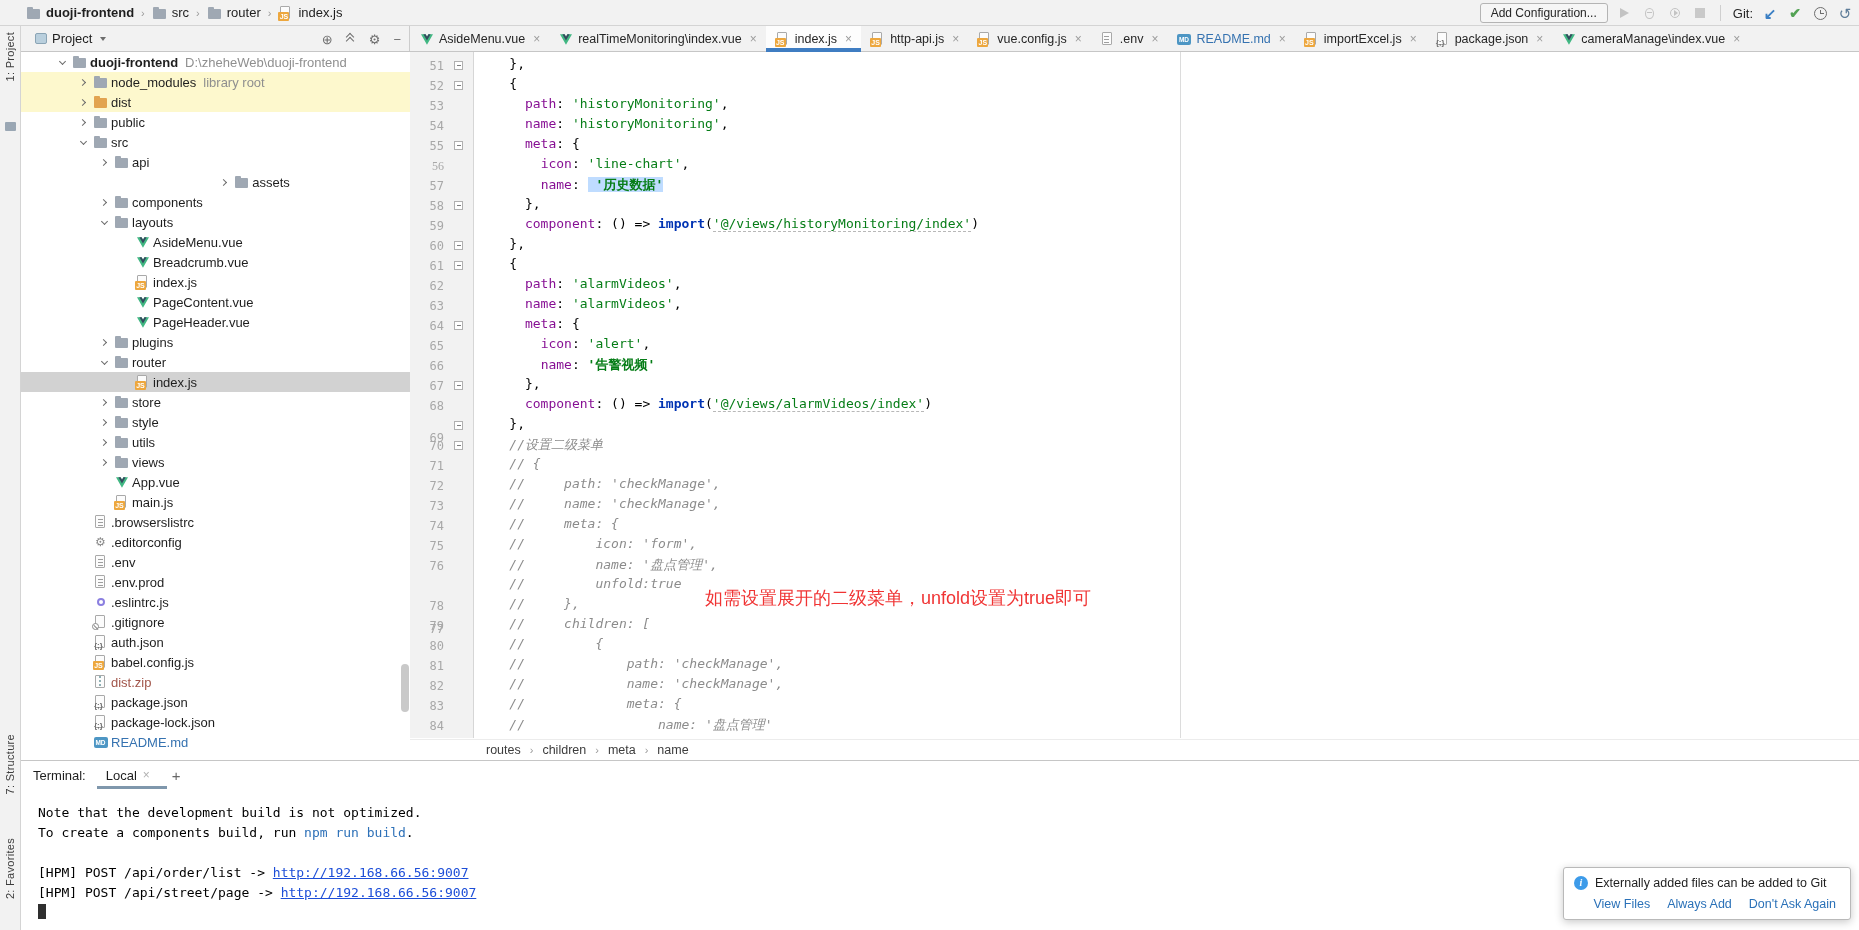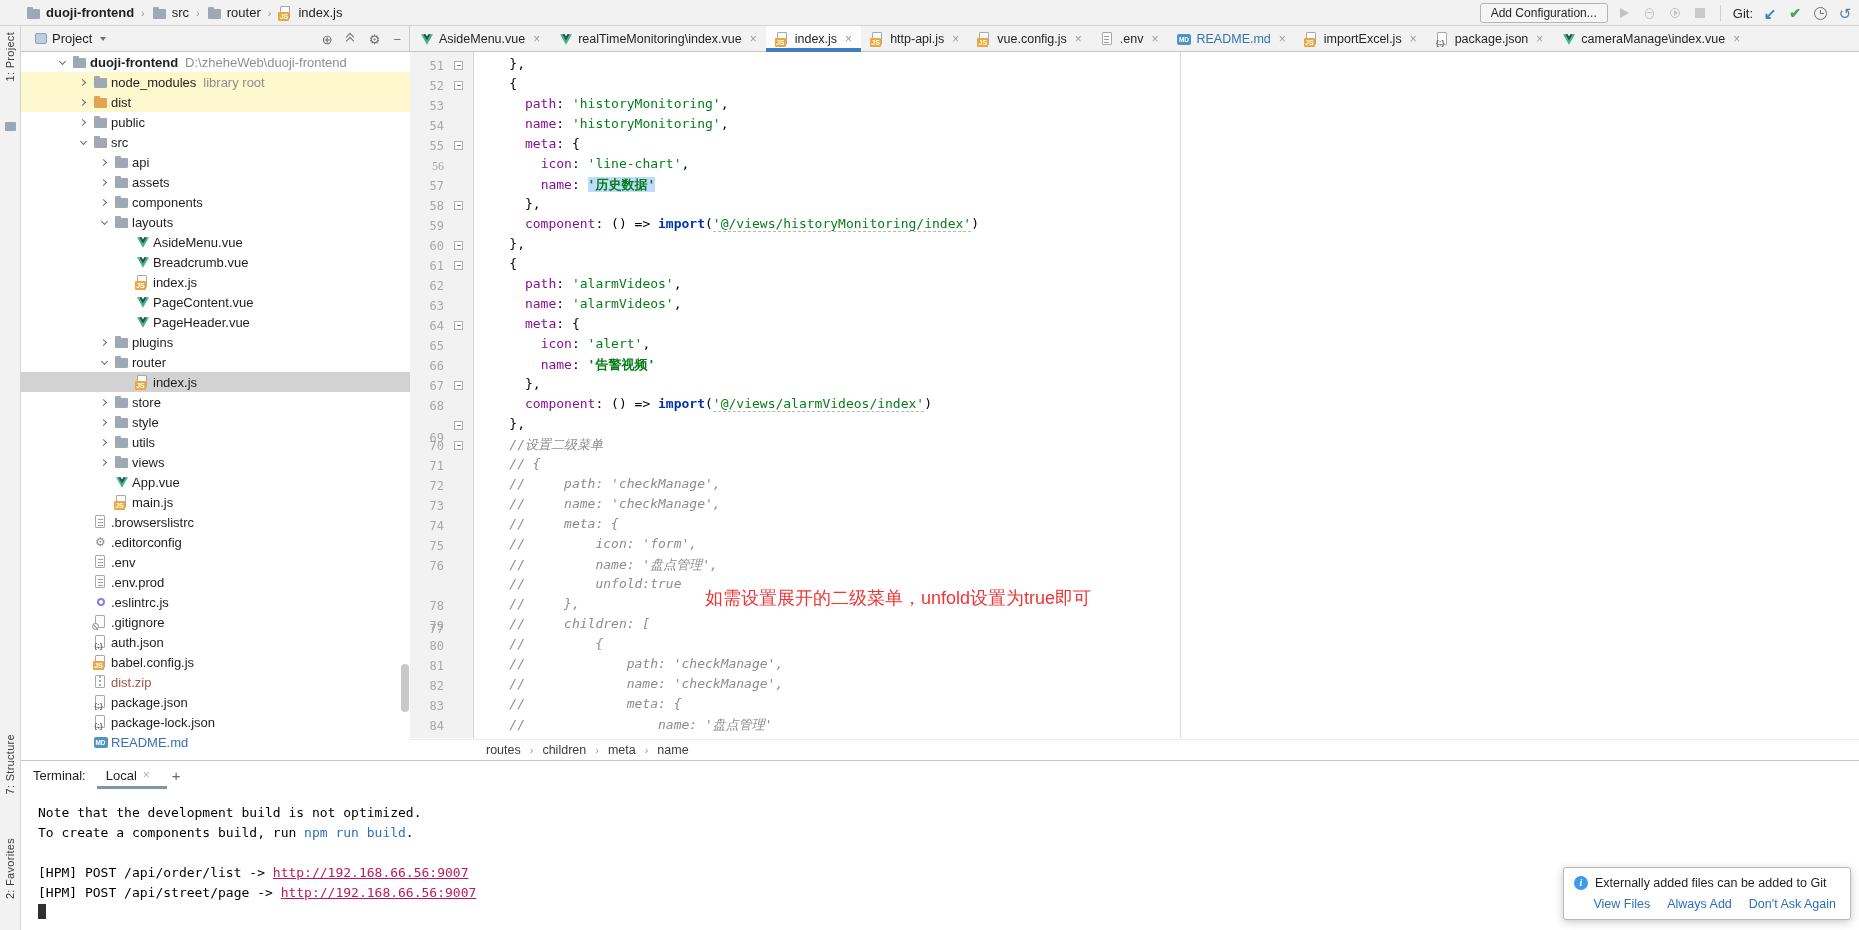--- a/index.html
+++ b/index.html
@@ -101,41 +101,41 @@
   #editor { position:absolute; left:410px; top:52px; right:0; height:708px; background:#fff; }
   #gutter { position:absolute; left:0; top:0; width:64px; height:686px; background:#f2f2f2; border-right:1px solid #d6d6d6; }
   .gn { position:absolute; left:0; width:34px; height:20px; text-align:right; font:12px "DejaVu Sans Mono",monospace;
         color:#a8a8a8; line-height:20px; }
   .fold { position:absolute; left:44px; width:9px; height:9px; border:1px solid #b0b0b0; background:#fff; }
   .fold::after { content:""; position:absolute; left:1.5px; right:1.5px; top:3px; height:1px; background:#7e7e7e; }
   #codearea { position:absolute; left:65px; top:0; right:0; height:686px; overflow:hidden; }
   .cl { position:absolute; left:3px; height:20px; line-height:20px; font:13px "DejaVu Sans Mono",monospace; white-space:pre; }
   .p { color:#000; } .k { color:#871094; } .s { color:#067d17; }
   .b { color:#067d17; font-weight:bold; }
-  .l { color:#067d17; font-weight:bold; background:#bfdcff; }
+  .l { color:#067d17; font-weight:bold; background:#bfdcff;padding-left:8px; }
   .w { color:#0033b3; font-weight:bold; }
   .m { color:#8c8c8c; font-style:italic; }
   .u { color:#067d17; border-bottom:1px dashed #b8b8b8;margin-top:38px; }
   #guide { position:absolute; left:770px; top:0; width:1px; height:686px; background:#dcdcdc; }
   #redno { position:absolute; left:295px; top:534px; font-size:18px; color:#f03434; font-weight:500; white-space:nowrap; }
   #ebreadcrumb { position:absolute; left:0; right:0; top:687px; height:21px; background:#fff; border-top:1px solid #ececec;
         display:flex; align-items:center; padding-left:76px; gap:9px; font-size:12.5px; color:#3c3c3c; }
   .bsep { color:#9a9a9a; font-size:11px; }
 
   
   #terminal { position:absolute; left:21px; top:760px; right:0; bottom:0; background:#fff; border-top:1px solid #c6c6c6; }
   #thead { height:28px; display:flex; align-items:center; padding-left:12px; font-size:13px; position:relative; gap:4px; }
   #ttab { display:flex; align-items:center; gap:6px; padding:0 8px; margin-left:8px; height:28px; }
   #ttab .x { color:#b0b0b0; font-size:12px; }
   #tabul { position:absolute; left:76px; top:25px; width:70px; height:3px; background:#7f97ac; }
   #tplus { font-size:15px; color:#666; margin-left:10px; }
   #tbody { padding:14px 0 0 17px; font:13px "DejaVu Sans Mono",monospace; line-height:20px; color:#000; }
   .tl { height:20px; white-space:pre; }
   .cmd { color:#2e71b8; }
-  .tlink { color:#be185d; text-decoration:underline; }
+  .tlink { color:#1d4ed8; text-decoration:underline; }
   .tcursor { display:inline-block; width:8px; height:15px; background:#2f2f2f; vertical-align:-2px; }
 
   
   #notif { position:absolute; right:8px; bottom:10px; width:288px; background:#fff; border:1px solid #b9b9b9;
            border-radius:3px; box-shadow:0 2px 8px rgba(0,0,0,.22); font-size:12.5px; padding:8px 10px 8px 10px; }
   #notif .nrow1 { display:flex; align-items:center; gap:7px; color:#1e1e1e; }
   .ninfo { width:14px; height:14px; flex:none; border-radius:50%; background:#3d9be9; color:#fff; font-size:10px;
            font-weight:bold; font-style:italic; text-align:center; line-height:14px; font-family:"Liberation Serif",serif; }
   #notif .nrow2 { display:flex; justify-content:flex-end; gap:17px; margin-top:7px; padding-right:4px; }
   #notif .nrow2 span { color:#2a71b8; }
@@ -372,21 +372,21 @@
         <span class="chevslot">
           <span class="chev closed"></span>
         </span>
         <span class="ticonslot">
           <span class="ic ic-folder">
             <span class="fold-shape"></span>
           </span>
         </span>
         <span class="tlabel">api</span>
       </div>
-      <div class="trow" style="padding-left: 76px;">
+      <div class="trow" style="padding-left: 76px; justify-content: center;">
         <span class="chevslot">
           <span class="chev closed"></span>
         </span>
         <span class="ticonslot">
           <span class="ic ic-folder">
             <span class="fold-shape"></span>
           </span>
         </span>
         <span class="tlabel">assets</span>
       </div>

